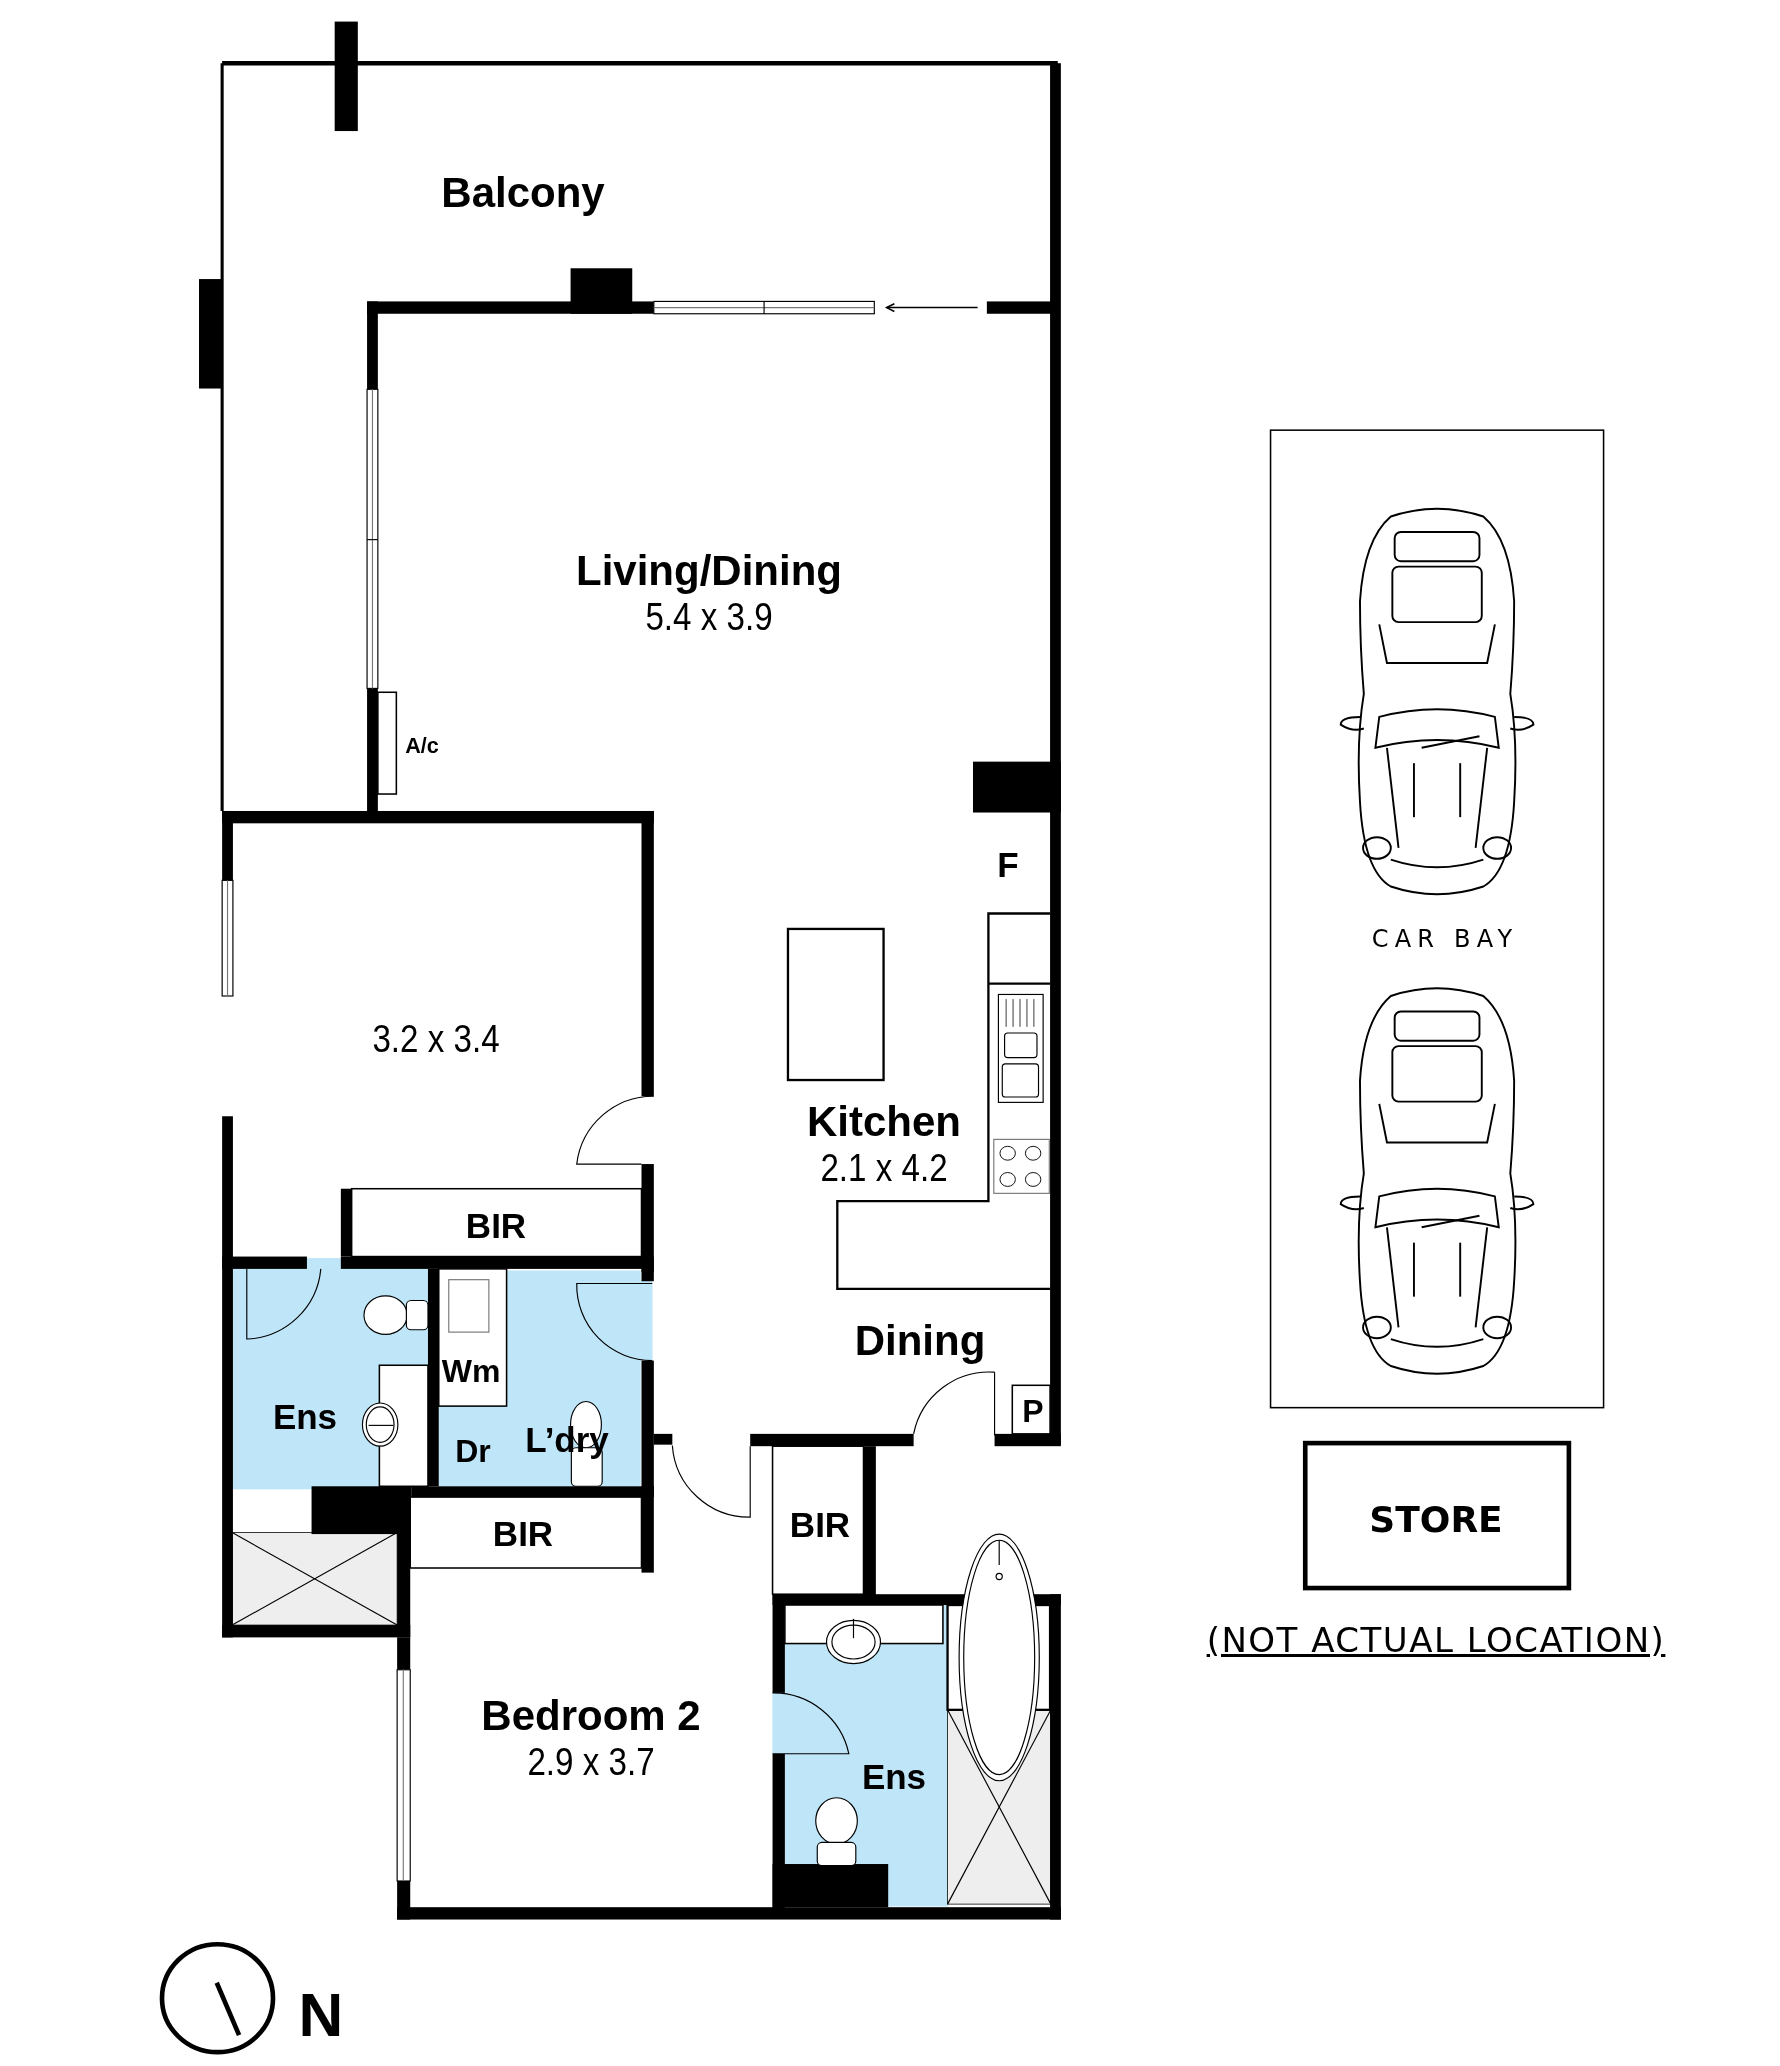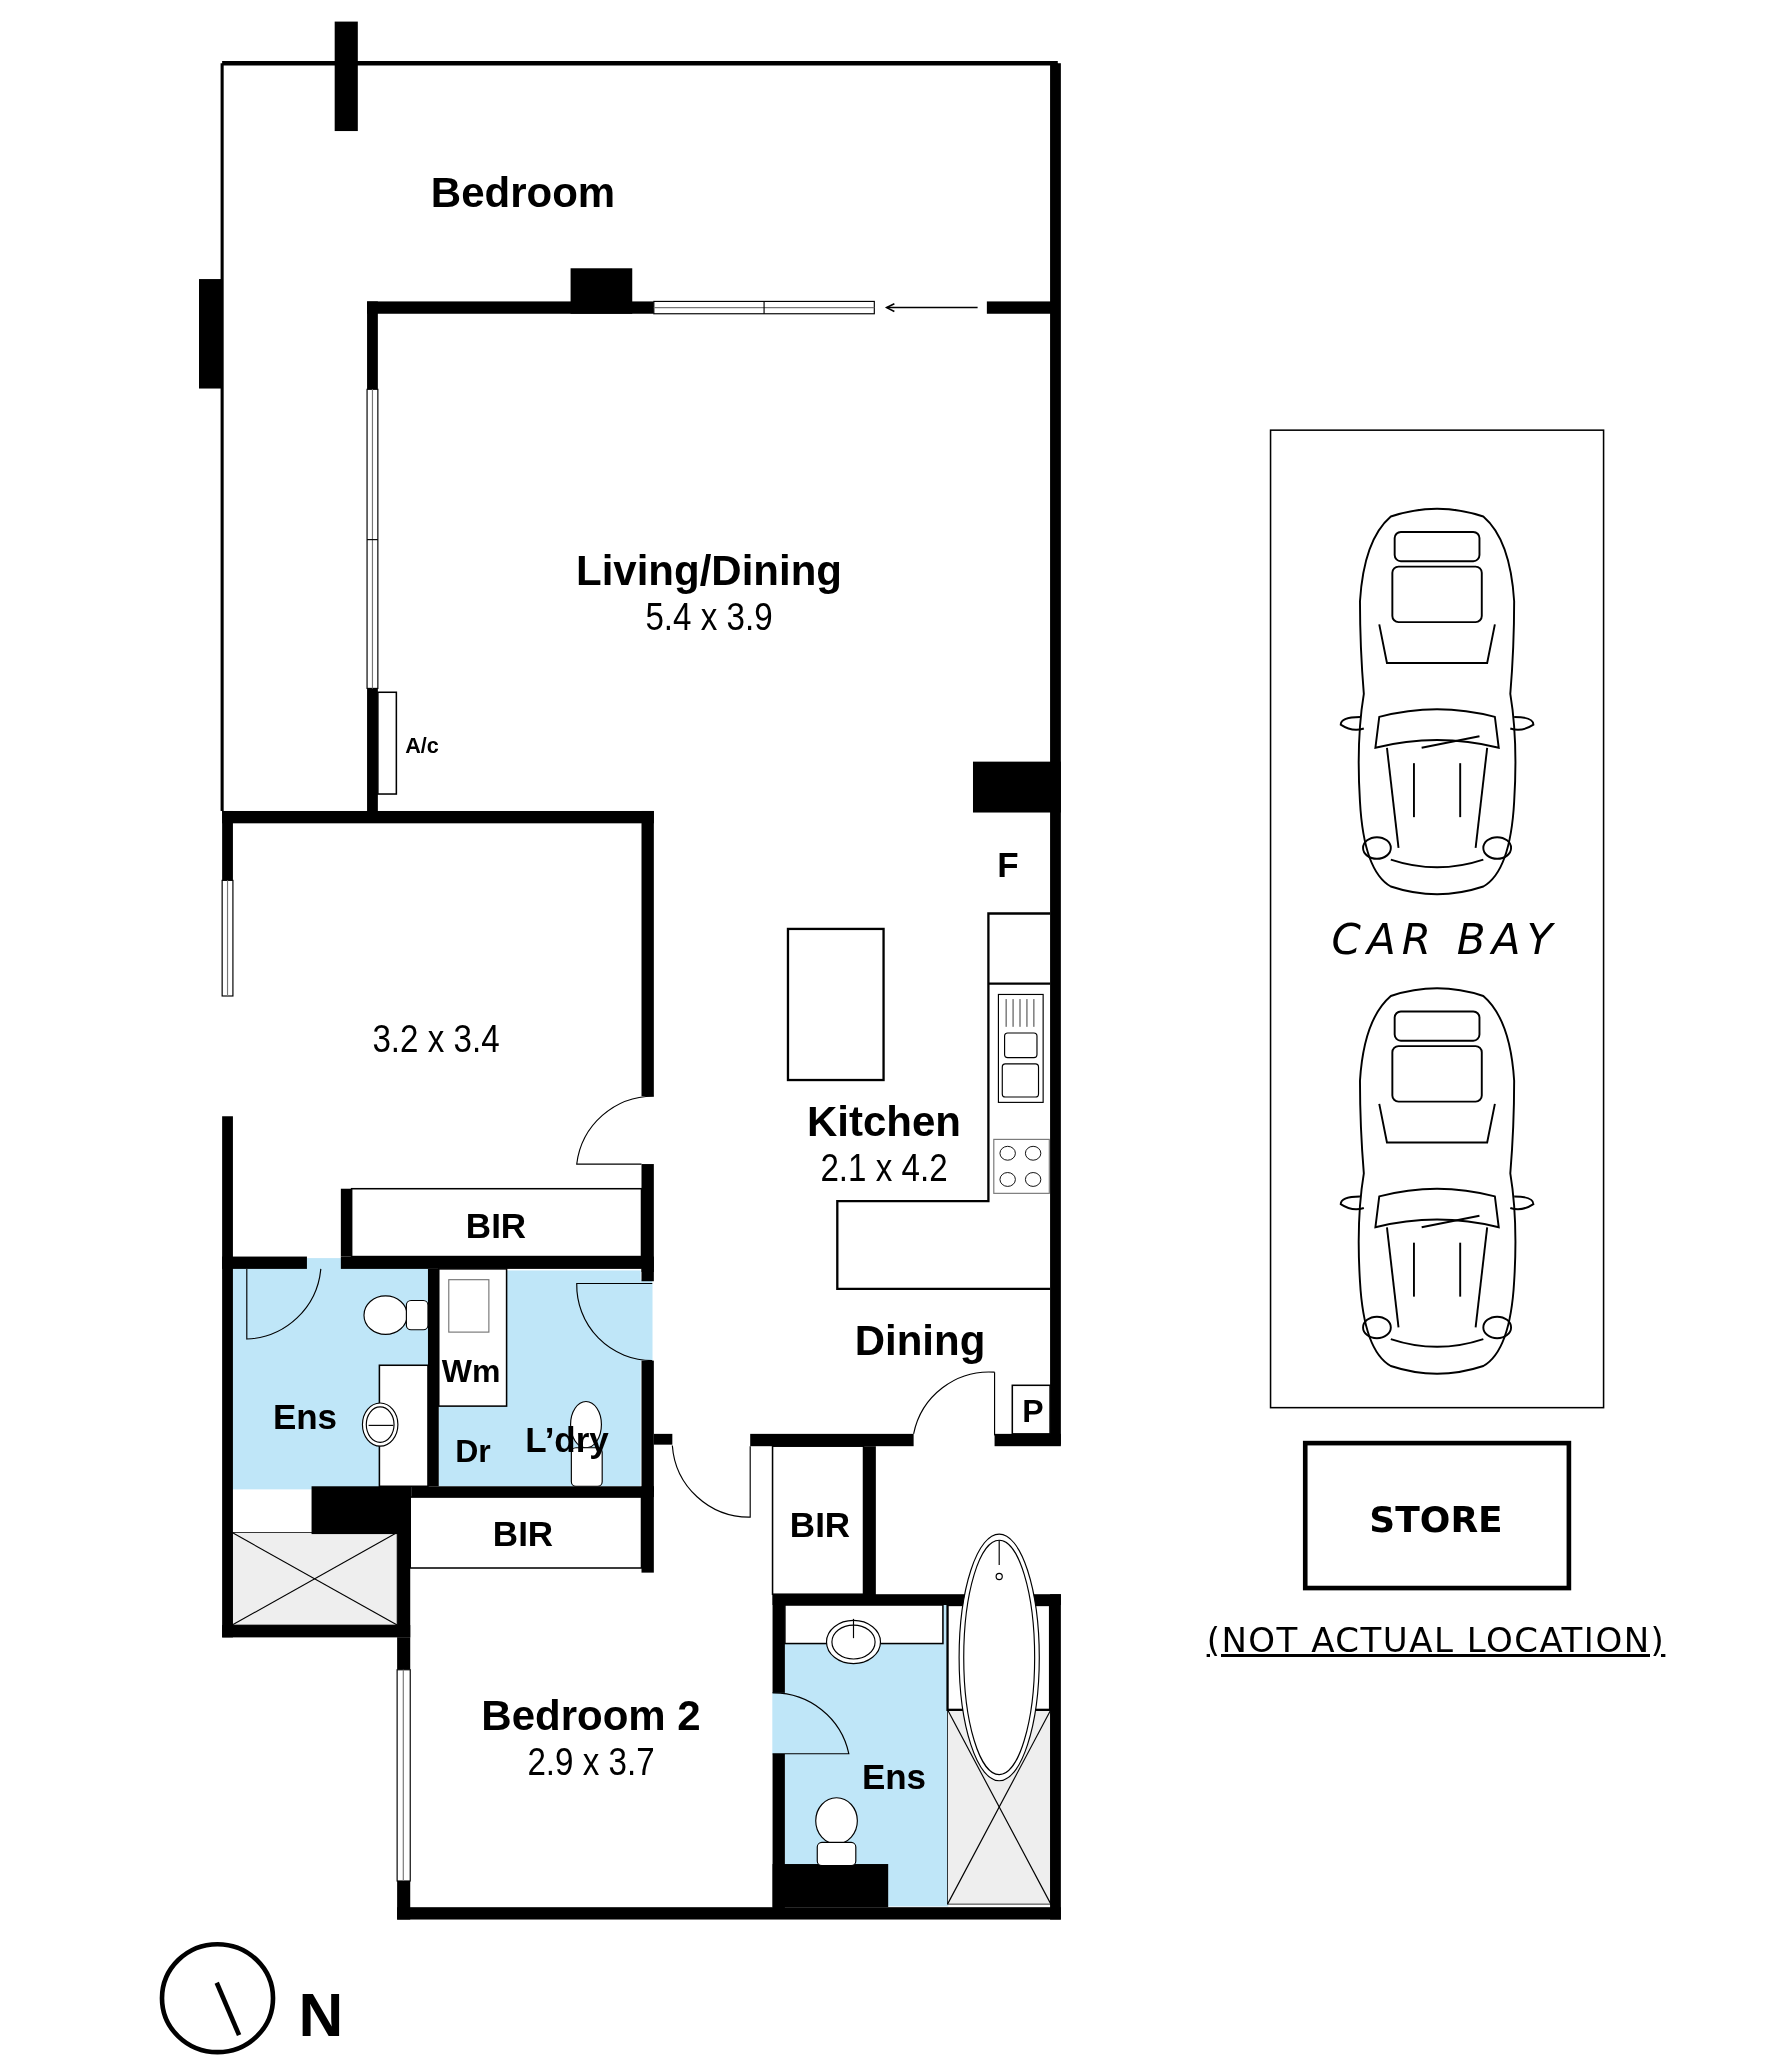--- a/index.html
+++ b/index.html
@@ -4,21 +4,21 @@
 <style>
   html, body { margin:0; padding:0; background:#ffffff; }
   body { width:1781px; height:2066px; position:relative; overflow:hidden; font-family:"Liberation Sans", sans-serif; }
   svg { position:absolute; left:0; top:0; }
   .lbl { position:absolute; transform:translate(-50%,-50%); white-space:nowrap; color:#000; text-align:center; font-family:"Liberation Sans", sans-serif; }
   .room-name { font-weight:bold; font-size:42px; line-height:1.1; }
   .room-dim { font-size:39px; line-height:1.2; transform:scaleX(0.85); display:block; }
   .small { font-weight:bold; font-size:35px; }
   .tiny { font-weight:bold; font-size:32px; }
   .xtiny { font-weight:bold; font-size:21.6px; }
-  .carbay { font-size:42px; letter-spacing:6.2px; font-family:"DejaVu Sans", sans-serif; font-weight:normal;font-style:italic; }
+  .carbay { font-size:24px; letter-spacing:6.2px; font-family:"DejaVu Sans", sans-serif; font-weight:normal; }
   .store { font-weight:bold; font-size:36px; font-family:"DejaVu Sans", sans-serif; }
   .note { font-size:34px; font-family:"DejaVu Sans", sans-serif; letter-spacing:1.5px;text-decoration:underline; }
   .north { font-weight:bold; font-size:62px; }
 </style>
 </head>
 <body>
 
 <svg width="1781" height="2066" viewBox="0 0 2310 2680" xmlns="http://www.w3.org/2000/svg">
 
   <g>
@@ -225,21 +225,21 @@
   <use href="#car" x="1864" y="1522"></use>
 
   <rect x="1693" y="1872" width="342" height="188" fill="none" stroke="#000" stroke-width="6"></rect>
 
   <g stroke="#000" stroke-width="6" fill="none">
     <ellipse cx="282" cy="2592" rx="72" ry="70"></ellipse>
     <line x1="281" y1="2572" x2="310" y2="2640"></line>
   </g>
 </svg>
 
-<div class="lbl room-name" style="left:523px; top:193px;">Bedroom</div>
+<div class="lbl room-name" style="left:523px; top:193px;">Balcony</div>
 
 <div class="lbl" style="left:709px; top:594px;">
   <div class="room-name">Living/Dining</div>
   <div class="room-dim">5.4 x 3.9</div>
 </div>
 
 <div class="lbl" style="left:436px; top:1039px;">
   <div class="room-dim">3.2 x 3.4</div>
 </div>
 

